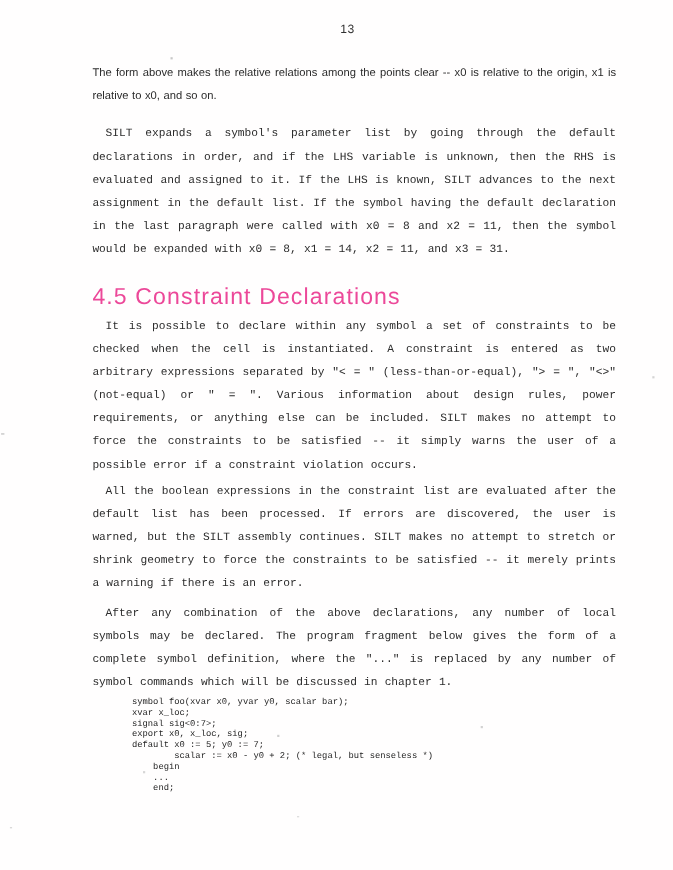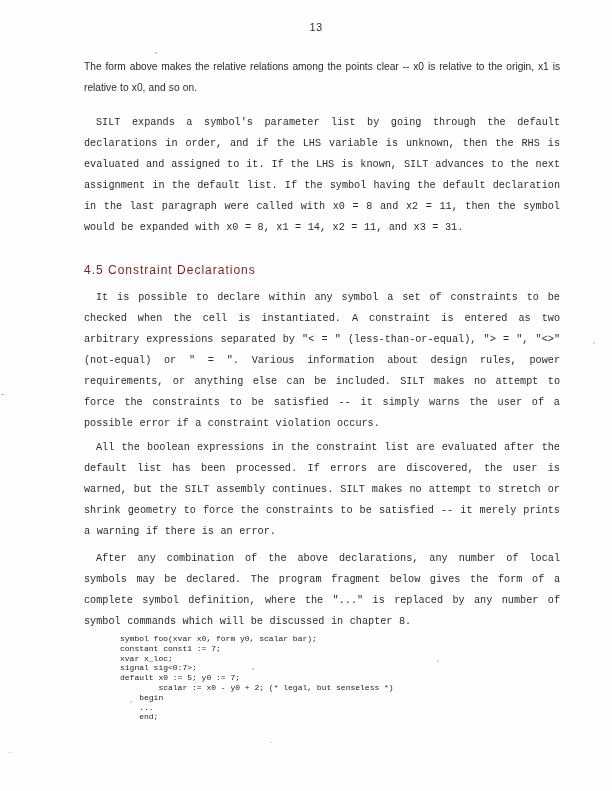--- a/index.html
+++ b/index.html
@@ -44,24 +44,24 @@
     line-height: 21px;
     text-align: justify;
     color: #2b2b2b;
     word-spacing: 0.4px;
   }
   .para.indent { text-indent: 12px; font-family: Liberation Mono, monospace; }
   .p1 { margin-top: 56px; }
   .p2 { margin-top: 14px; }
   .heading {
     margin: 0;
-    font-size: 12px;
+    font-size: 21px;
     font-weight: 500;
     letter-spacing: 1px;
-    color: #7f1d1d;
+    color: #ec4899;
     line-height: 22px;
   }
   .h45 { margin-top: 21px; }
   .p3 { margin-top: 6px; }
   .p4 { margin-top: 3px; }
   .h46 { margin-top: 9px; }
   .p5 { margin-top: 6px; }
   .code {
     margin: 2px 0 0 36px;
     font-family: "Liberation Mono", "DejaVu Sans Mono", monospace;
@@ -95,27 +95,27 @@
 
     <p class="para indent p2">SILT expands a symbol's parameter list by going through the default declarations in order, and if the LHS variable is unknown, then the RHS is evaluated and assigned to it.  If the LHS is known, SILT advances to the next assignment in the default list.  If the symbol having the default declaration in the last paragraph were called with x0 = 8 and x2 = 11, then the symbol would be expanded with x0 = 8, x1 = 14, x2 = 11, and x3 = 31.</p>
 
     <h2 class="heading h45">4.5 Constraint Declarations</h2>
 
     <p class="para indent p3">It is possible to declare within any symbol a set of constraints to be checked when the cell is instantiated.  A constraint is entered as two arbitrary expressions separated by "&lt; = " (less-than-or-equal), "&gt; = ", "&lt;&gt;" (not-equal) or " = ".  Various information about design rules, power requirements, or anything else can be included.  SILT makes no attempt to force the constraints to be satisfied -- it simply warns the user of a possible error if a constraint violation occurs.</p>
 
     <p class="para indent p4">All the boolean expressions in the constraint list are evaluated after the default list has been processed.  If errors are discovered, the user is warned, but the SILT assembly continues.  SILT makes no attempt to stretch or shrink geometry to force the constraints to be satisfied -- it merely prints a warning if there is an error.</p>
 
 
-    <p class="para indent p5">After any combination of the above declarations, any number of local symbols may be declared.  The program fragment below gives the form of a complete symbol definition, where the "..." is replaced by any number of symbol commands which will be discussed in chapter 8.</p>
+    <p class="para indent p5">After any combination of the above declarations, any number of local symbols may be declared.  The program fragment below gives the form of a complete symbol definition, where the "..." is replaced by any number of symbol commands which will be discussed in chapter 1.</p>
 
     <div class="code">
-      <div class="codeline">symbol foo(xvar x0, form y0, scalar bar);</div>
-      <div class="codeline">constant const1 := 7;</div>
+      <div class="codeline">symbol foo(xvar x0, yvar y0, scalar bar);</div>
       <div class="codeline">xvar x_loc;</div>
       <div class="codeline">signal sig&lt;0:7&gt;;</div>
+      <div class="codeline">export x0, x_loc, sig;</div>
       <div class="codeline">default x0 := 5; y0 := 7;</div>
       <div class="codeline">        scalar := x0 - y0 + 2; (* legal, but senseless *)</div>
       <div class="codeline">    begin</div>
       <div class="codeline">    ...</div>
       <div class="codeline">    end;</div>
     </div>
 
   </div>
 
   <div class="speck sp1"></div>

